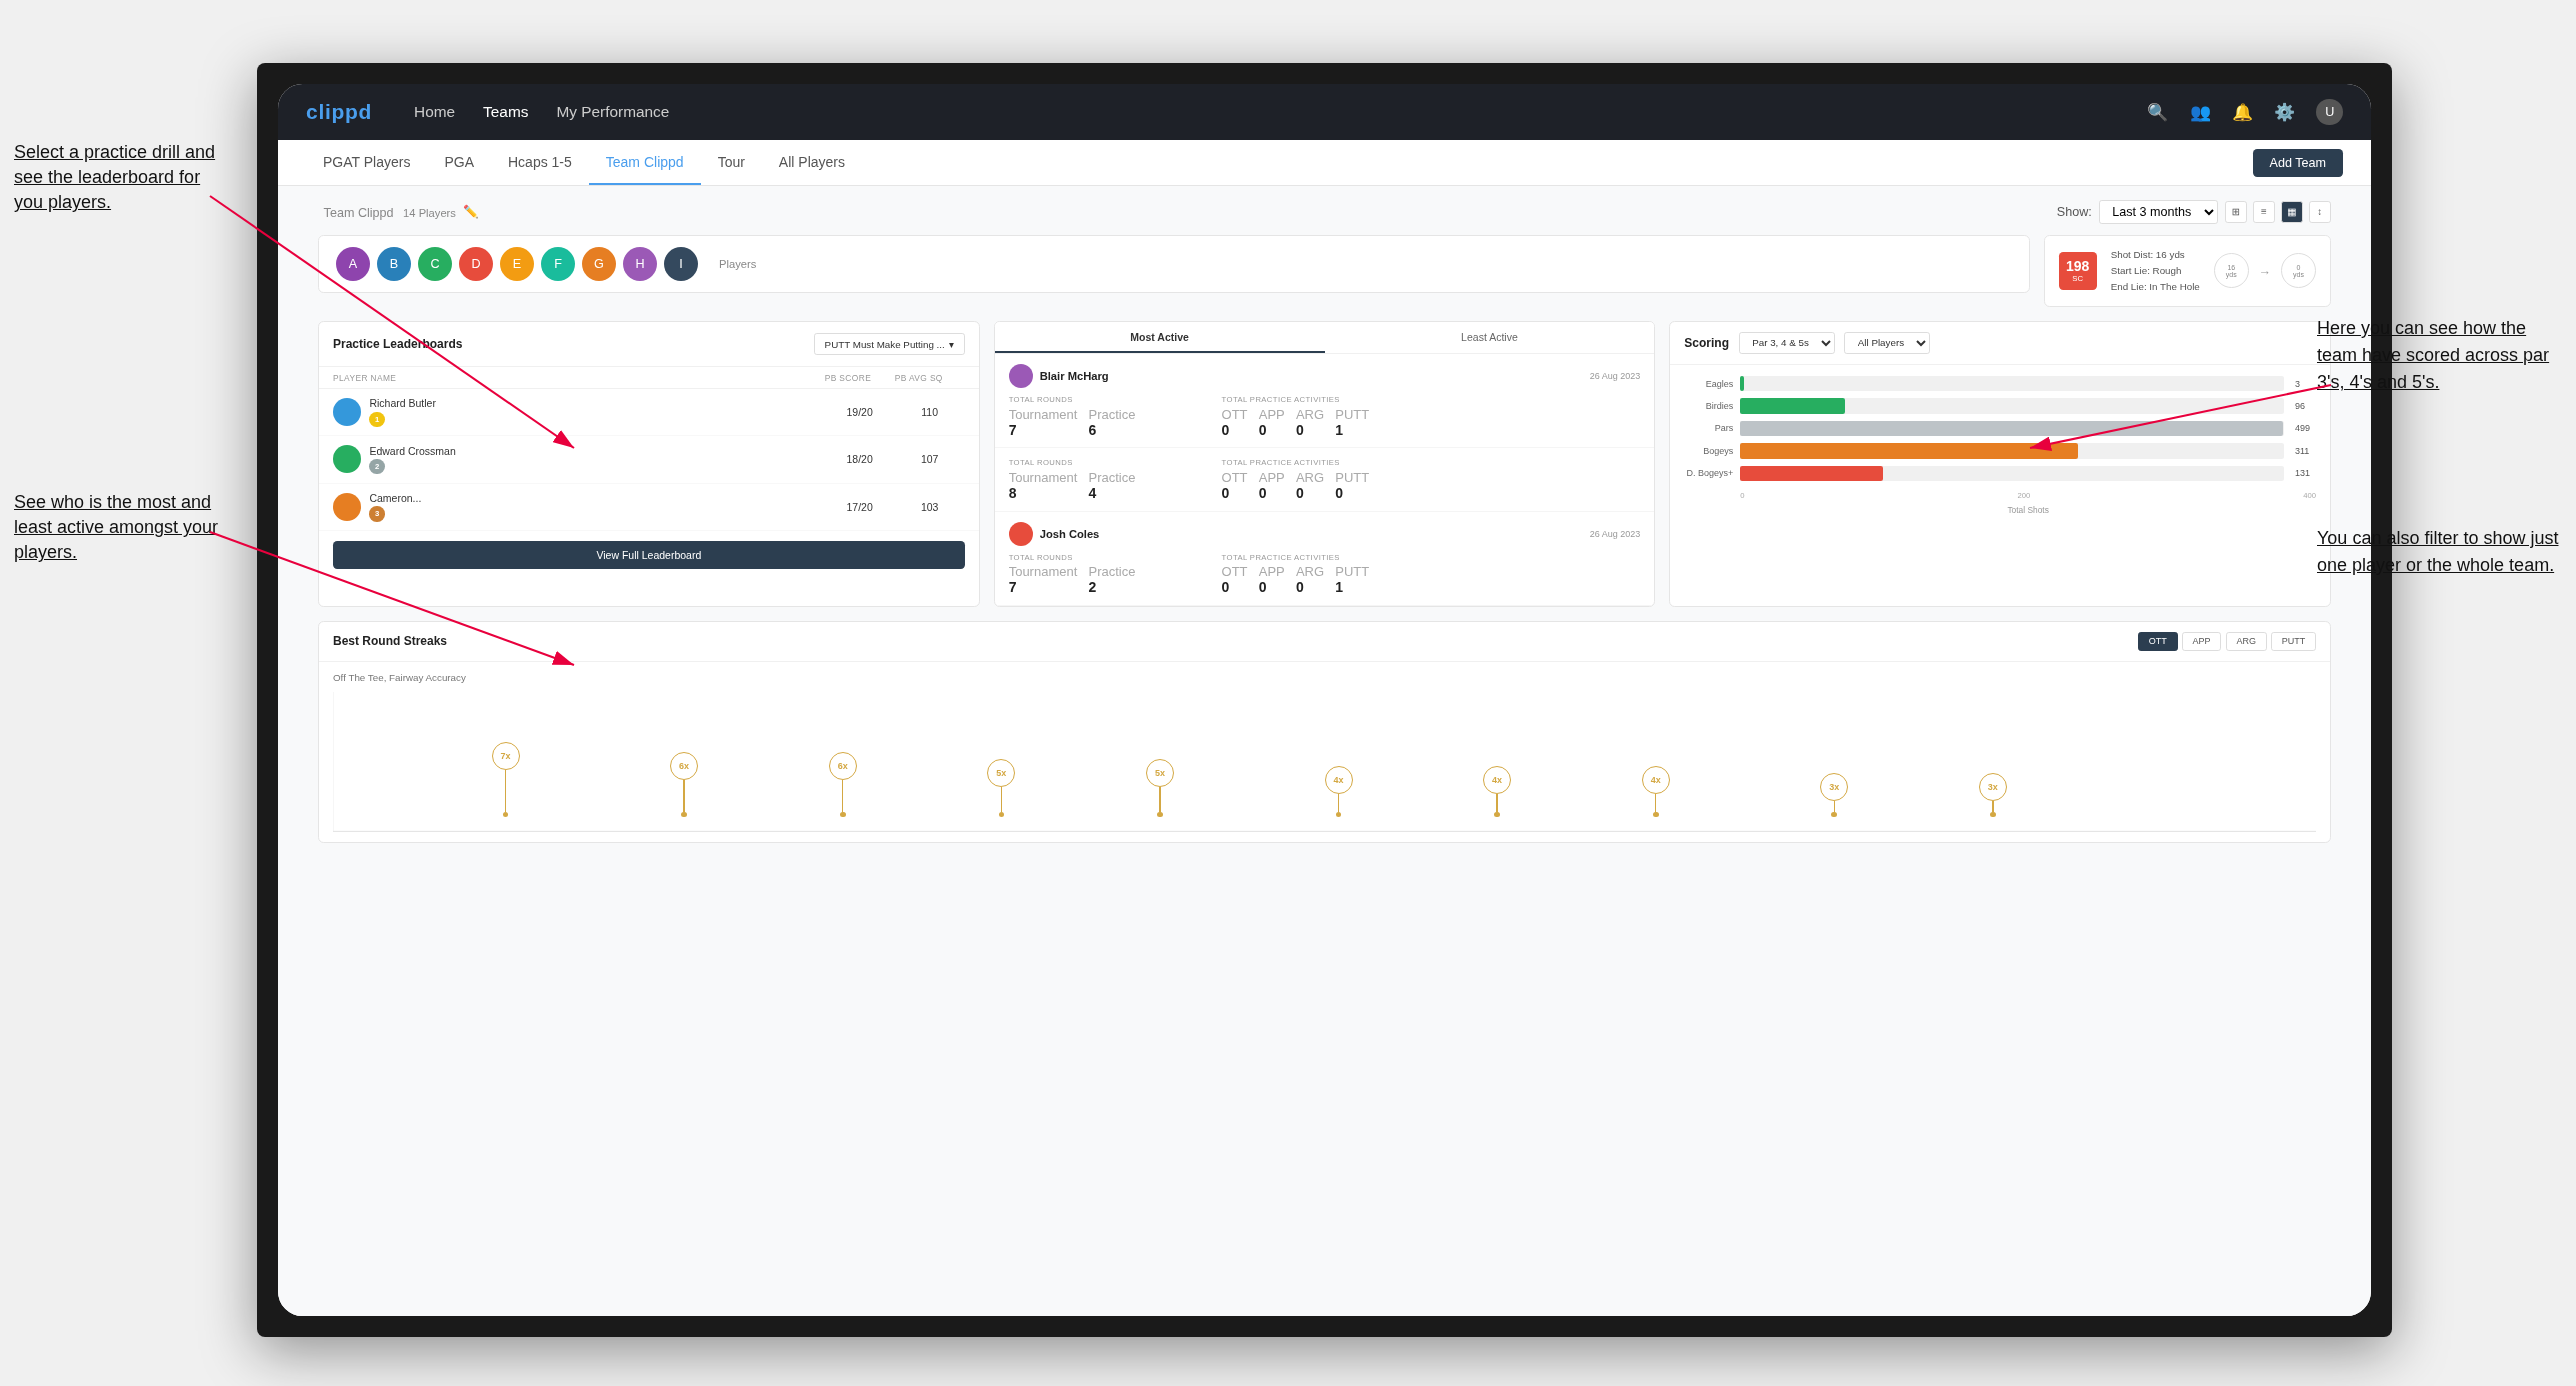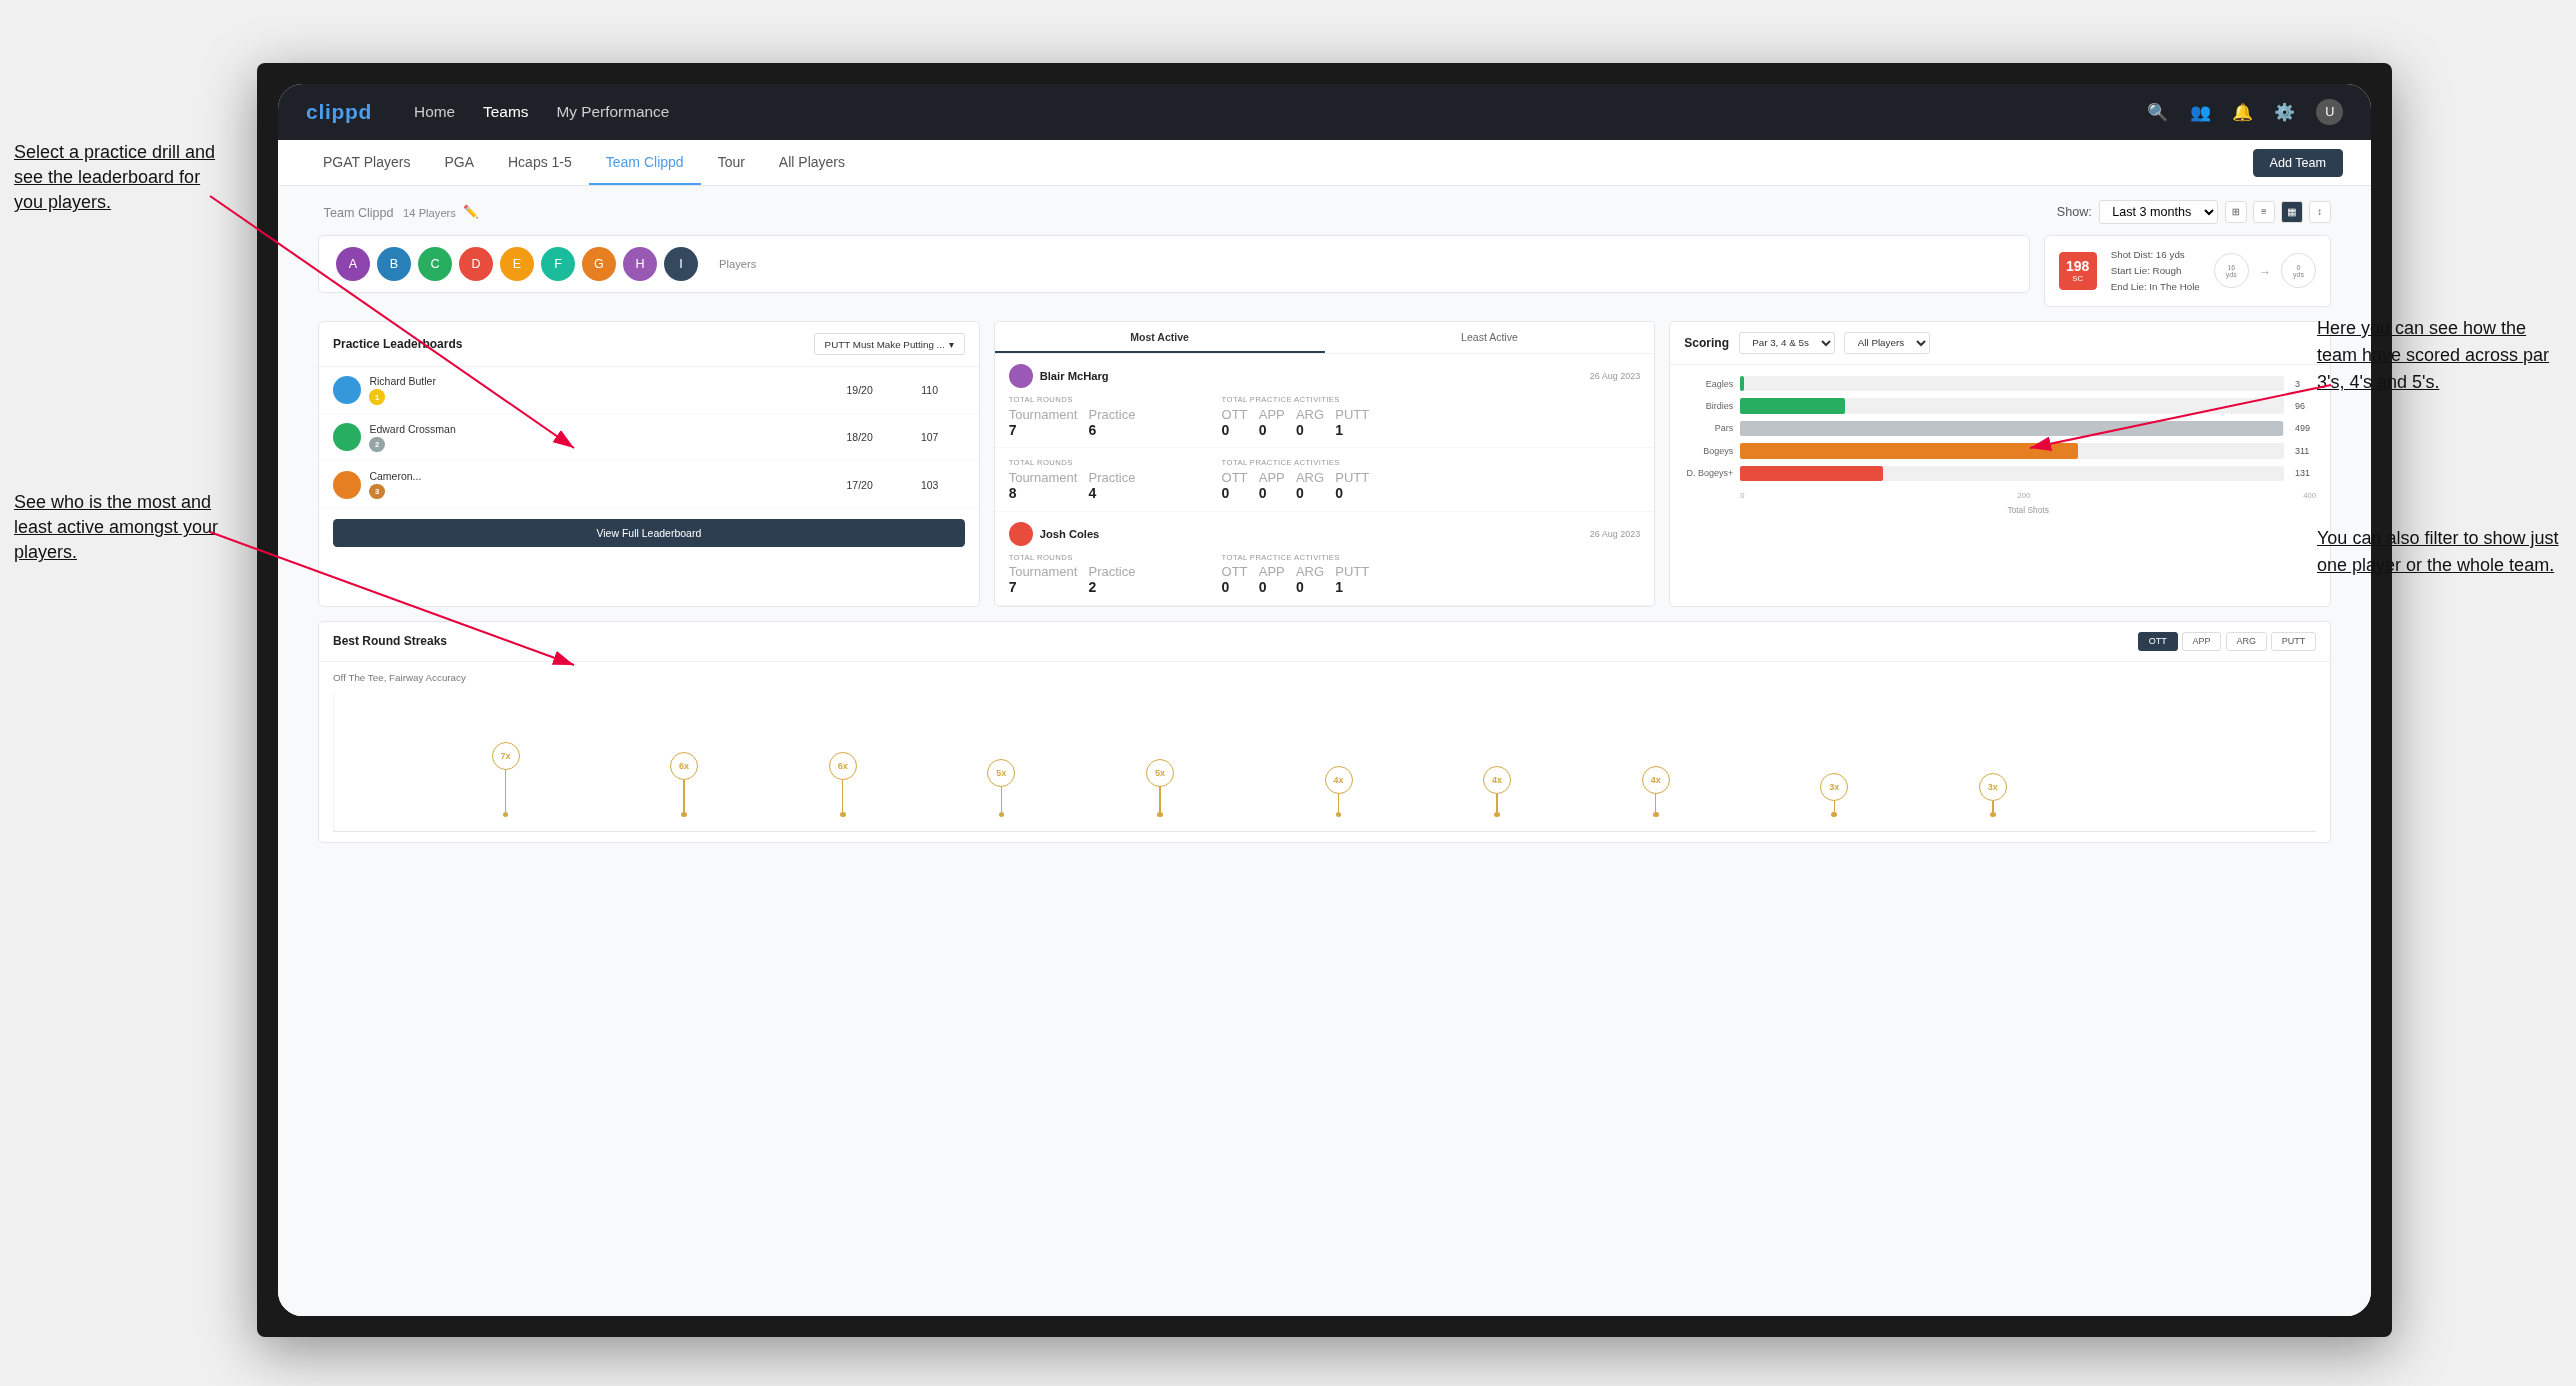--- a/index.html
+++ b/index.html
@@ -623,20 +623,25 @@
       <div class="three-col">
 
         <div class="card">
           <div class="card-header">
             <span class="card-title">Practice Leaderboards</span>
             <button class="dropdown-btn">
               <span>PUTT Must Make Putting ...</span>
               <span>▾</span>
             </button>
           </div>
+          <div class="lb-table-header">
+            <span>PLAYER NAME</span>
+            <span>PB SCORE</span>
+            <span>PB AVG SQ</span>
+          </div>
 
           
           <div class="lb-row">
             <div class="lb-player">
               <div class="lb-avatar" style="background:#3498db;"></div>
               <div>
                 <div class="lb-name">Richard Butler</div>
                 <div class="lb-badge badge-gold">1</div>
               </div>
             </div>

